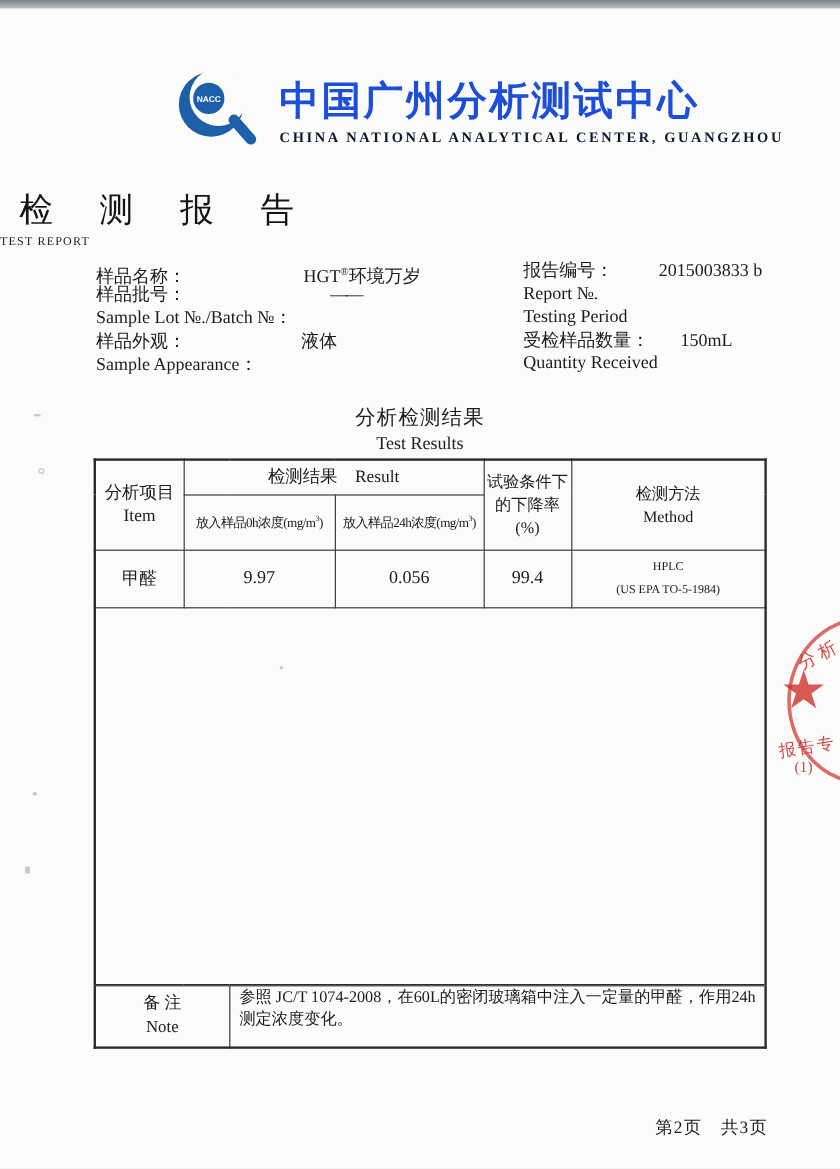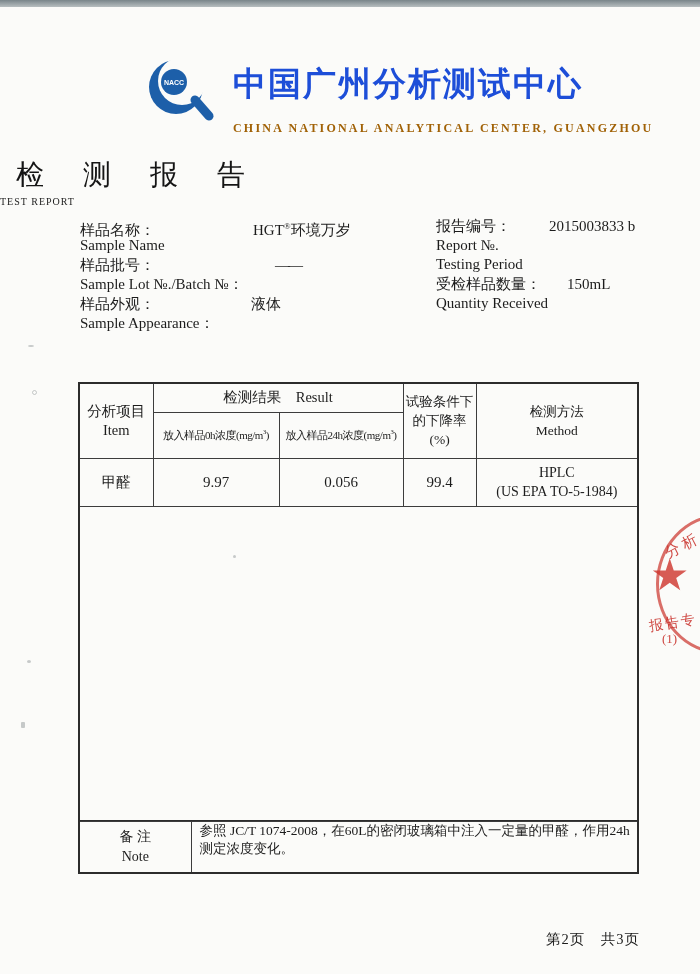--- a/index.html
+++ b/index.html
@@ -17,22 +17,22 @@
   
   .header { position: absolute; left: 143px; top: 54px; display: flex; align-items: flex-start; }
   .logo { width: 80px; height: 70px; flex: 0 0 auto; }
   .org { margin-left: 10px; padding-top: 8px; }
   .org-cn {
     font-family: "Liberation Sans", "DejaVu Sans", sans-serif;
     font-size: 33px; font-weight: 700; color: #1d4ed8; letter-spacing: 2px;
     white-space: nowrap;
   }
   .org-en {
-    font-size: 12px; font-weight: 700; color: #a16207; letter-spacing: 2.2px;
-    margin-top: 14px; white-space: nowrap;
+    font-size: 12px; font-weight: 700; color: #0f172a; letter-spacing: 2.2px;
+    margin-top: 0; white-space: nowrap;
   }
   
   .doc-title { position: absolute; left: 0; top: 156px; width: 700px; text-align: left; }
   .title-cn { font-size: 28px; letter-spacing: 16px; text-indent: 16px; color: #151515; }
   .title-en { font-size: 10px; font-weight: 400; letter-spacing: 1px; margin-top: 2px; }
   
   .info { position: absolute; top: 216px; }
   .info.left-col  { left: 80px;  width: 325px; }
   .info.right-col { left: 408px; width: 285px; margin-left: 28px; }
   .info-line { font-size: 15px; height: 20px; line-height: 20px; white-space: nowrap; }
@@ -59,21 +59,21 @@
   .row-h1 td { height: 29px; }
   .row-h2 td { height: 46px; }
   .row-data td { height: 48px; }
   .row-spacer td { height: 314px; border: none; }
   .row-note td { height: 44px; }
   .cell-sub { font-size: 11px; letter-spacing: -0.5px; white-space: nowrap; }
   .cell-two-line { line-height: 19px; font-size: 13.5px; }
   .cell-group { font-size: 14.5px; }
   .cell-item { font-size: 14.5px; }
   .cell-num { font-size: 15px; }
-  .cell-method { line-height: 19px; font-size: 14px; }
+  .cell-method { line-height: 19px; font-size: 10px; }
   .note-label { line-height: 20px; font-size: 14px; }
   .note-text { text-align: left; font-size: 13.5px; padding: 0 6px 14px 8px; vertical-align: middle; }
   
   .stamp { position: absolute; right: 0; top: 512px; width: 52px; height: 150px; pointer-events: none; }
   .stamp-ring {
     position: absolute; left: 8px; top: 2px; width: 130px; height: 140px;
     border: 3px solid rgba(206, 63, 55, 0.75); border-radius: 50%;
   }
   .stamp-text { position: absolute; color: rgba(200, 48, 42, 0.88); white-space: nowrap;
     font-family: "Liberation Serif", "DejaVu Serif", serif; }
@@ -116,21 +116,20 @@
 
   <div class="doc-title">
     <div class="title-cn">检 测 报 告</div>
     <div class="title-en">TEST REPORT</div>
   </div>
 
   <div class="info left-col">
     <div class="info-line">
       <span>样品名称：</span><span class="val v-name"><span>HGT</span><sup>®</sup><span>环境万岁</span></span>
     </div>
-    <div class="info-en">Sample Name</div>
     <div class="info-line">
       <span>样品批号：</span><span class="val v-batch">——</span>
     </div>
     <div class="info-en">Sample Lot №./Batch №：</div>
     <div class="info-line">
       <span>样品外观：</span><span class="val v-appear">液体</span>
     </div>
     <div class="info-en">Sample Appearance：</div>
   </div>
 
@@ -139,20 +138,24 @@
       <span>报告编号：</span><span class="val v-repno">2015003833 b</span>
     </div>
     <div class="info-en">Report №.</div>
     <div class="info-en">Testing Period</div>
     <div class="info-line">
       <span>受检样品数量：</span><span class="val v-qty">150mL</span>
     </div>
     <div class="info-en">Quantity Received</div>
   </div>
 
+  <div class="section-title">
+    <div class="section-cn">分析检测结果</div>
+    <div class="section-en">Test Results</div>
+  </div>
 
   <div class="table-wrap">
     <table class="tbl-main">
       <colgroup>
         <col style="width:74px">
           <col style="width:38px">
           <col style="width:88px">
         <col style="width:124px">
           <col style="width:73px">
           <col style="width:162px">

